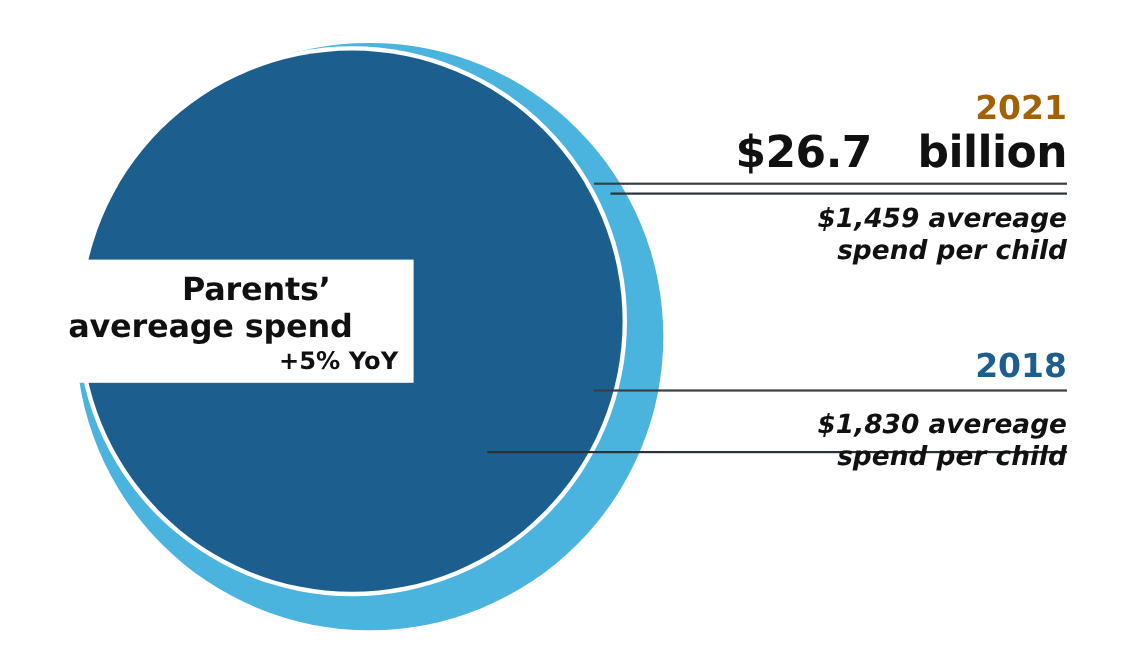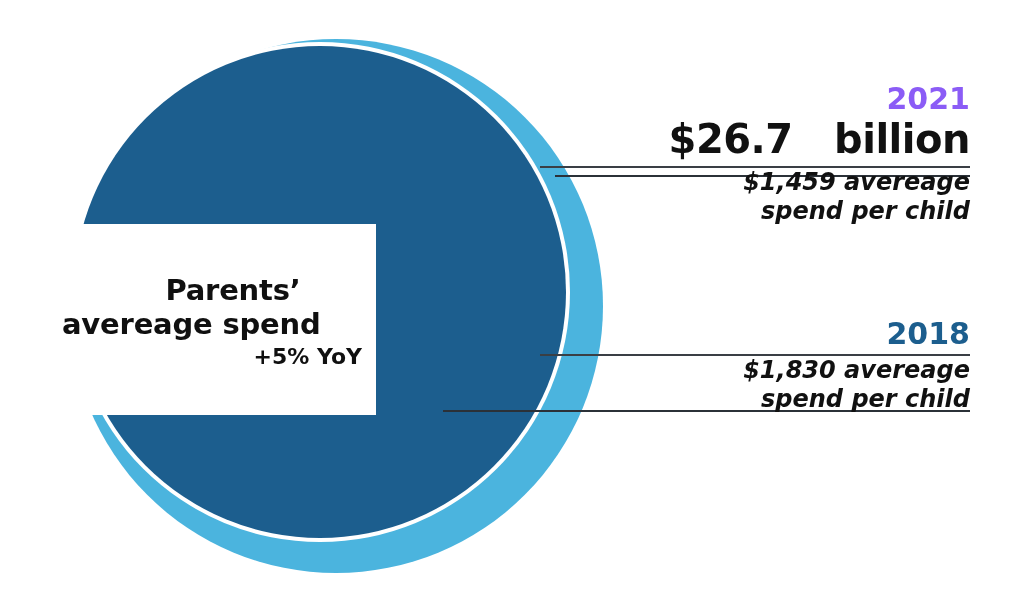--- a/index.html
+++ b/index.html
@@ -34,23 +34,23 @@
   .circle-graphic svg {
     display: block;
     width: 640px;
     height: 590px;
   }
 
   
   .center-label {
     position: absolute;
     left: 52px;
-    top: 224px;
+    top: 236px;
     width: 324px;
-    height: 191px;
+    height: 112px;
     background: #ffffff;
     box-sizing: border-box;
     padding: 14px 14px 10px 10px;
     display: flex;
     flex-direction: column;
     align-items: flex-end;
     justify-content: center;
   }
   .center-label .line1,
   .center-label .line2 {
@@ -81,21 +81,21 @@
   }
   .callout.year-2021 { top: 84px; }
   .callout.year-2020 { top: 319px; }
 
   .callout .year {
     font-size: 30px;
     font-weight: 700;
     line-height: 1;
     letter-spacing: 0px;
   }
-  .callout.year-2021 .year { color: #8b5cf6; }
+  .callout.year-2021 .year { color: #a16207; }
   .callout.year-2020 .year { color: #1C5E8E; }
 
   .callout .amount {
     font-size: 40px;
     font-weight: 700;
     color: #111111;
     line-height: 1.08;
     margin-top: 4px;
     letter-spacing: -0.5px;
     white-space: nowrap;
@@ -108,21 +108,21 @@
     margin-top: 5px;
     width: 100%;
   }
 
   .callout .note {
     font-size: 24px;
     font-style: italic;
     font-weight: 700;
     color: #111111;
     line-height: 1.22;
-    margin-top: 0;
+    margin-top: 16px;
   }
   .callout .note span { display: block; }
 
   
   .leader {
     position: absolute;
     height: 0;
     border-top: 2px solid #2b3138;
   }
   .leader.l2021 { left: 555px; top: 175px; width: 415px; }

